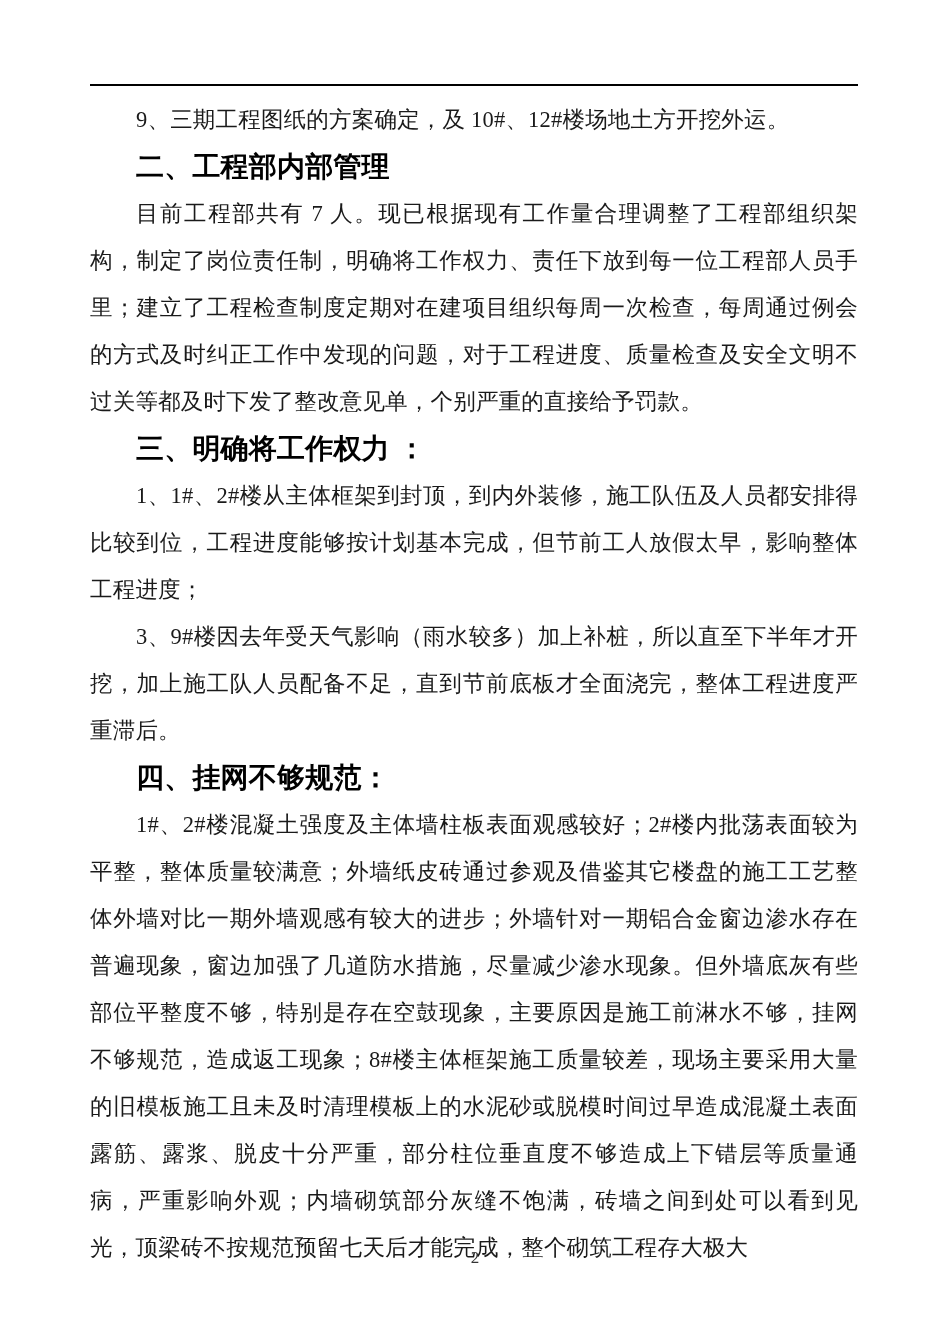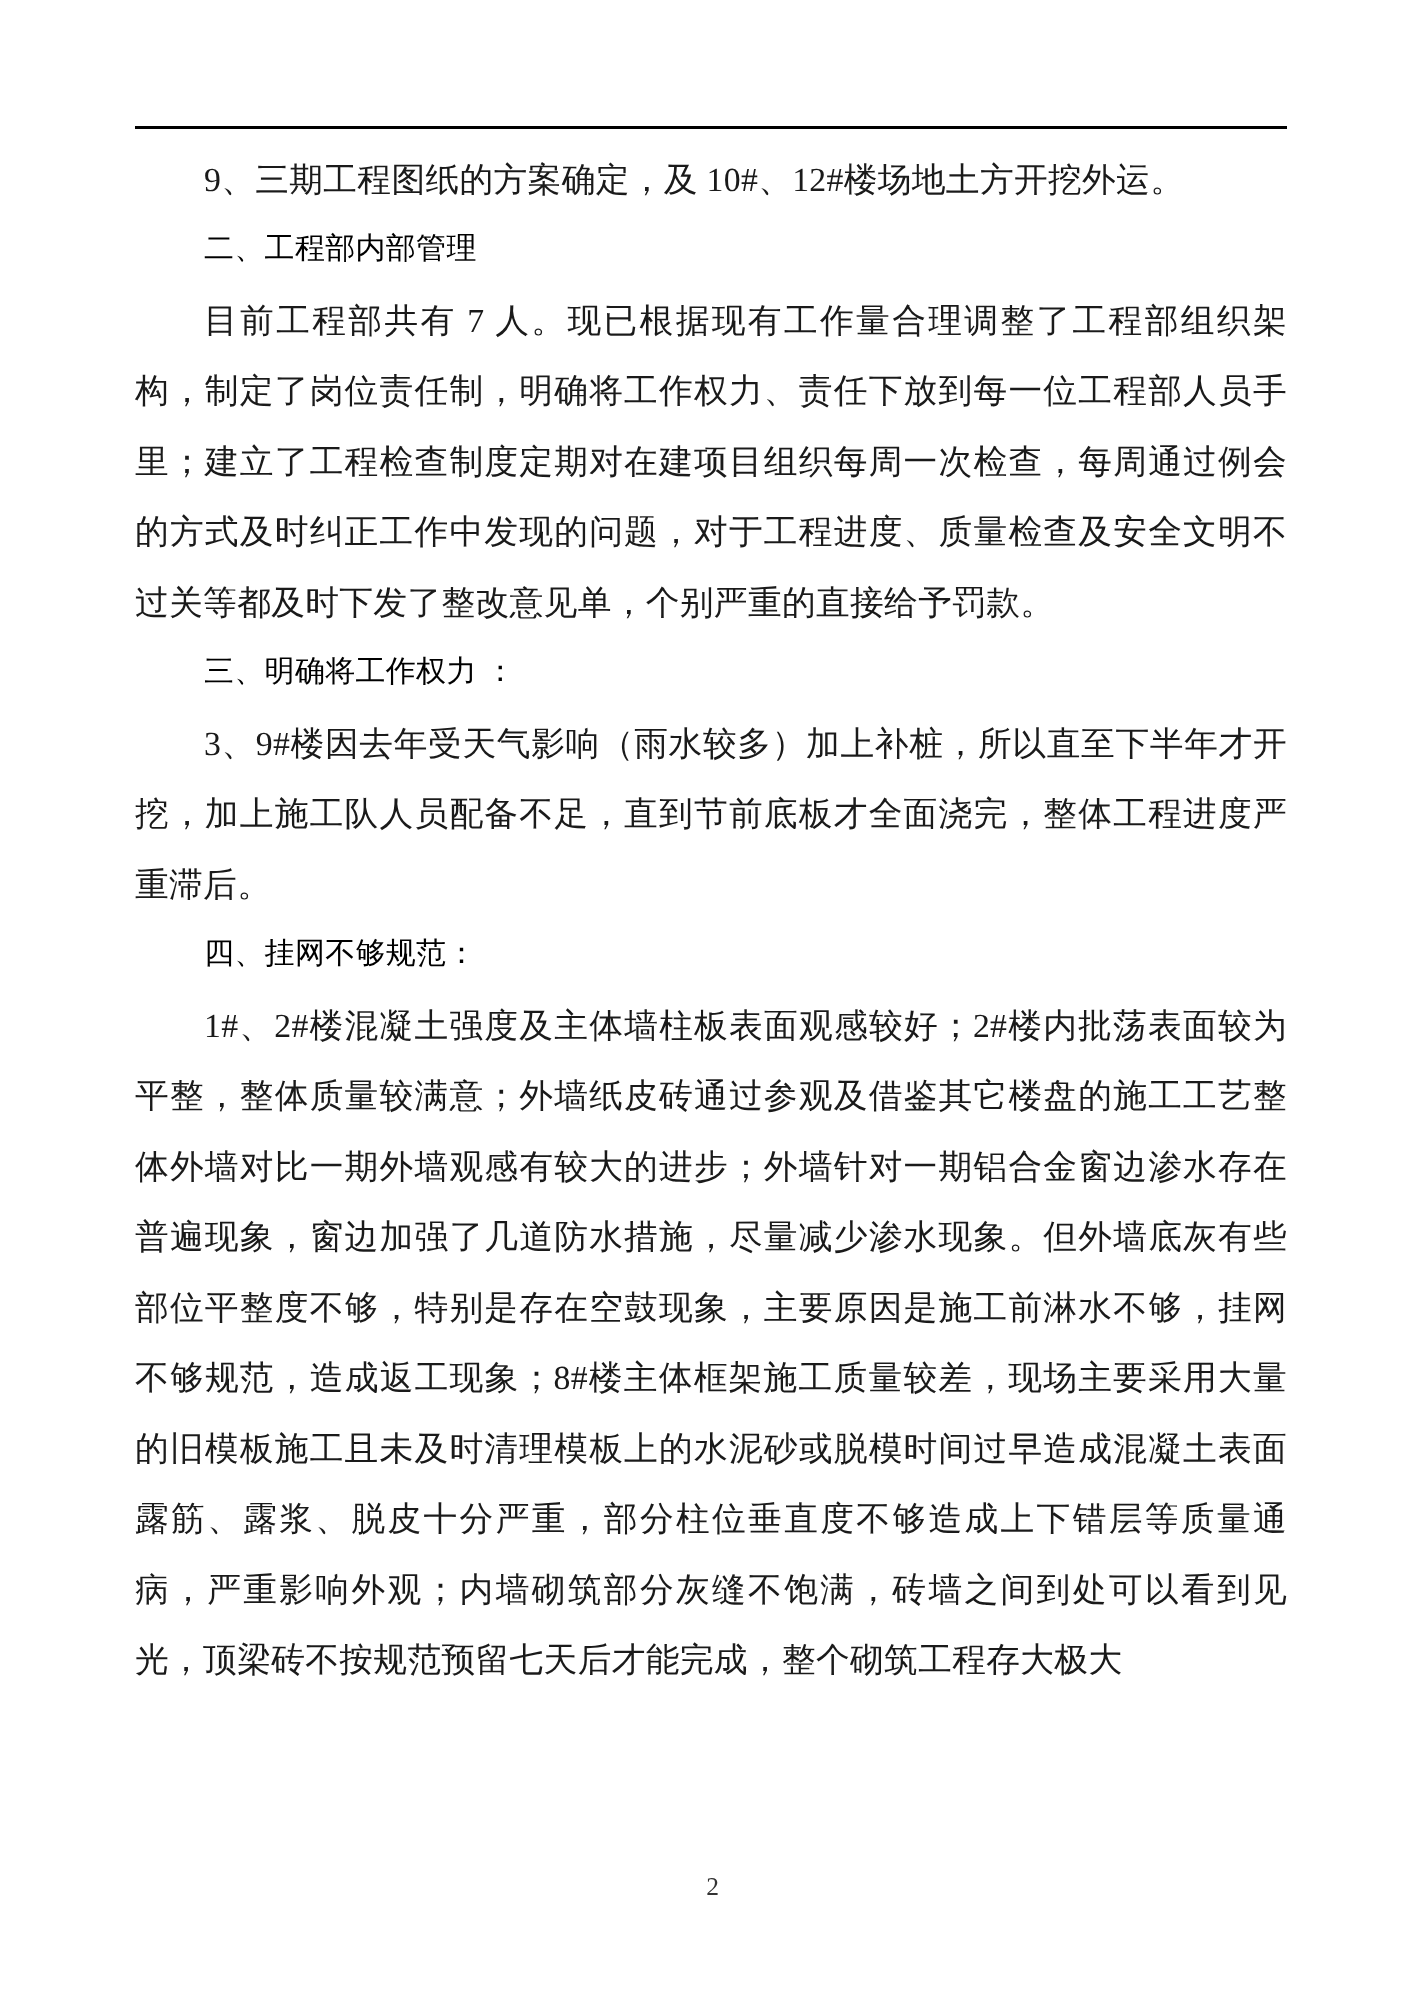--- a/index.html
+++ b/index.html
@@ -46,22 +46,22 @@
     text-justify: inter-ideograph;
     text-indent: 46px;
     letter-spacing: 0.2px;
     word-break: break-all;
   }
 
   
   p.heading {
     margin: 0;
     font-family: "Liberation Sans", "DejaVu Sans", sans-serif;
-    font-weight: normal;
-    font-size: 20px;
+    font-weight: bold;
+    font-size: 28px;
     line-height: 47px;
     color: #000000;
     text-indent: 46px;
     letter-spacing: 0.2px;
   }
 
   
   .page-number {
     position: absolute;
     left: 0;
@@ -83,20 +83,21 @@
   <div class="content">
 
     <p class="body">9、三期工程图纸的方案确定，及 10#、12#楼场地土方开挖外运。</p>
 
     <p class="heading">二、工程部内部管理</p>
 
     <p class="body">目前工程部共有 7 人。现已根据现有工作量合理调整了工程部组织架构，制定了岗位责任制，明确将工作权力、责任下放到每一位工程部人员手里；建立了工程检查制度定期对在建项目组织每周一次检查，每周通过例会的方式及时纠正工作中发现的问题，对于工程进度、质量检查及安全文明不过关等都及时下发了整改意见单，个别严重的直接给予罚款。</p>
 
     <p class="heading">三、明确将工作权力 ：</p>
 
+    <p class="body">1、1#、2#楼从主体框架到封顶，到内外装修，施工队伍及人员都安排得比较到位，工程进度能够按计划基本完成，但节前工人放假太早，影响整体工程进度；</p>
 
 
     <p class="body">3、9#楼因去年受天气影响（雨水较多）加上补桩，所以直至下半年才开挖，加上施工队人员配备不足，直到节前底板才全面浇完，整体工程进度严重滞后。</p>
 
     <p class="heading">四、挂网不够规范：</p>
 
     <p class="body">1#、2#楼混凝土强度及主体墙柱板表面观感较好；2#楼内批荡表面较为平整，整体质量较满意；外墙纸皮砖通过参观及借鉴其它楼盘的施工工艺整体外墙对比一期外墙观感有较大的进步；外墙针对一期铝合金窗边渗水存在普遍现象，窗边加强了几道防水措施，尽量减少渗水现象。但外墙底灰有些部位平整度不够，特别是存在空鼓现象，主要原因是施工前淋水不够，挂网不够规范，造成返工现象；8#楼主体框架施工质量较差，现场主要采用大量的旧模板施工且未及时清理模板上的水泥砂或脱模时间过早造成混凝土表面露筋、露浆、脱皮十分严重，部分柱位垂直度不够造成上下错层等质量通病，严重影响外观；内墙砌筑部分灰缝不饱满，砖墙之间到处可以看到见光，顶梁砖不按规范预留七天后才能完成，整个砌筑工程存大极大</p>
 
   </div>
 

